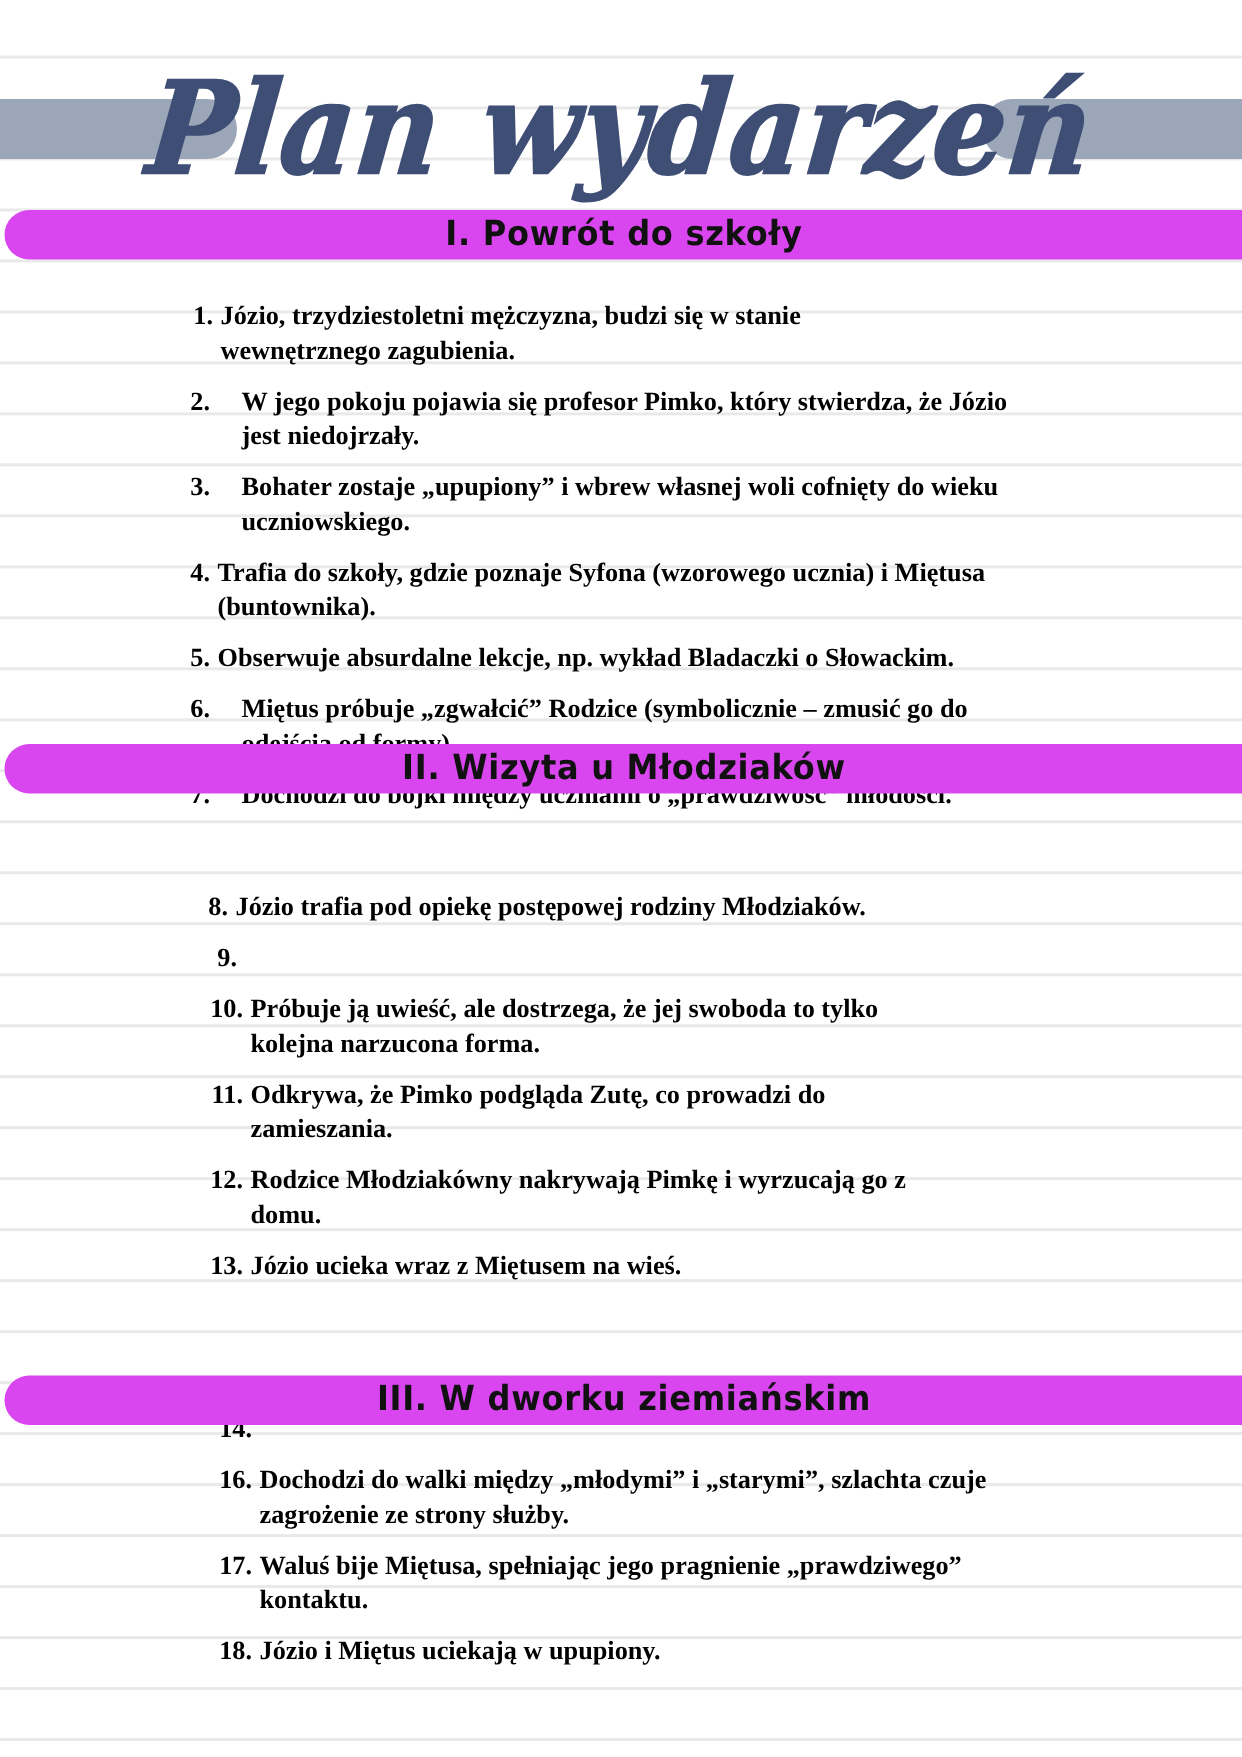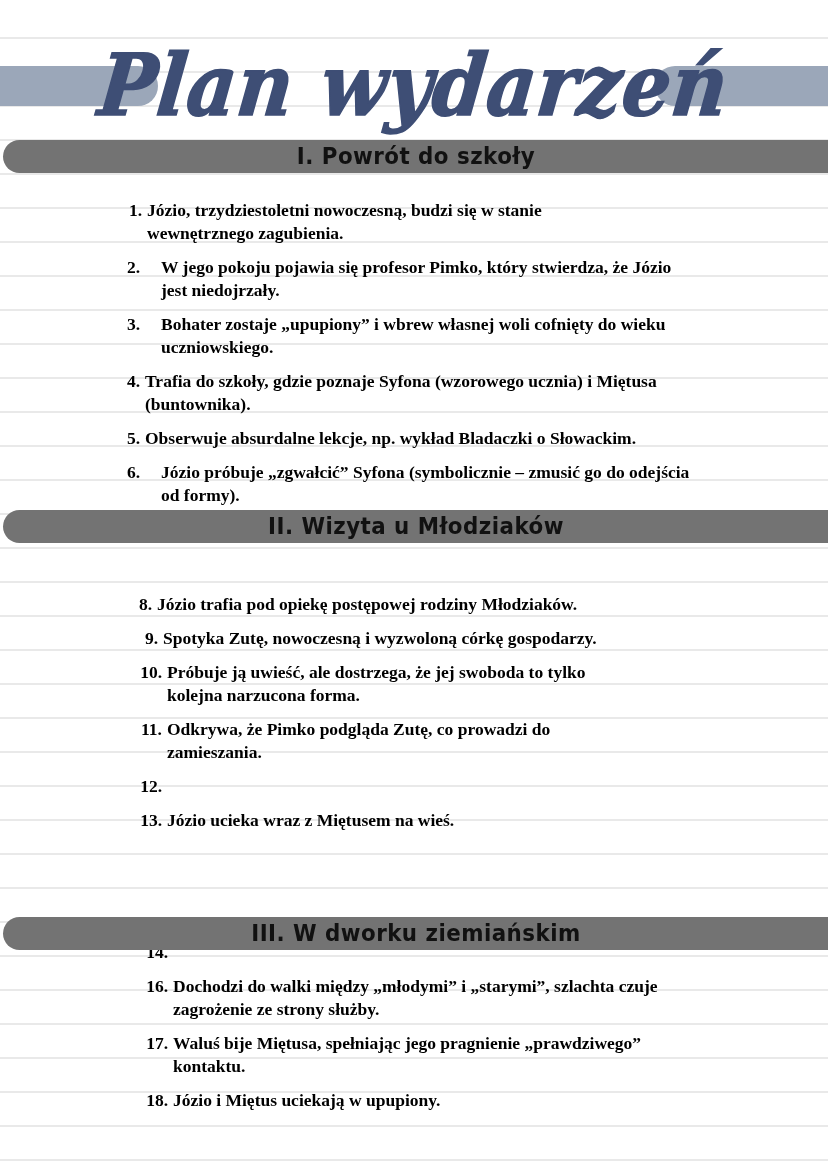--- a/index.html
+++ b/index.html
@@ -76,42 +76,42 @@
     white-space: nowrap;
     z-index: 3;
   }
 
   
   .section-banner {
     position: absolute;
     left: 3px;
     width: 825px;
     height: 33px;
-    background: #737373;
+    background: #d946ef;
     border-radius: 17px 0 0 17px;
     z-index: 2;
   }
   .section-banner .section-label {
     display: block;
     text-align: center;
     width: 700px;
     margin: 0 auto;
     font-family: "DejaVu Sans", sans-serif;
     font-weight: 700;
     font-size: 23px;
     line-height: 33px;
     letter-spacing: 0.5px;
     color: #111111;
     transform: scaleX(0.93);
     white-space: nowrap;
     overflow: hidden;
   }
 
   #banner-1 { top: 140px; }
-  #banner-2 { top: 510px; }
+  #banner-2 { top: 496px; }
   #banner-3 { top: 917px; }
 
   
   .list-group {
     position: absolute;
     left: 0;
     width: 828px;
     z-index: 1;
   }
   #list-1 { top: 199px; }
@@ -172,71 +172,71 @@
     <div class="title-script">Plan wydarzeń</div>
   </div>
 
   <div class="section-banner" id="banner-1">
     <span class="section-label">I. Powrót do szkoły</span>
   </div>
 
   <div class="list-group" id="list-1">
     <div class="list-item ind-a">
       <span class="li-num">1.</span>
-      <span class="li-text">Józio, trzydziestoletni nowoczesną, budzi się w stanie wewnętrznego zagubienia.</span>
+      <span class="li-text">Józio, trzydziestoletni mężczyzna, budzi się w stanie wewnętrznego zagubienia.</span>
     </div>
     <div class="list-item ind-b">
       <span class="li-num">2.</span>
       <span class="li-text">W jego pokoju pojawia się profesor Pimko, który stwierdza, że Józio jest niedojrzały.</span>
     </div>
     <div class="list-item ind-b">
       <span class="li-num">3.</span>
       <span class="li-text">Bohater zostaje „upupiony” i wbrew własnej woli cofnięty do wieku uczniowskiego.</span>
     </div>
     <div class="list-item ind-c">
       <span class="li-num">4.</span>
       <span class="li-text">Trafia do szkoły, gdzie poznaje Syfona (wzorowego ucznia) i Miętusa (buntownika).</span>
     </div>
     <div class="list-item ind-c">
       <span class="li-num">5.</span>
       <span class="li-text">Obserwuje absurdalne lekcje, np. wykład Bladaczki o Słowackim.</span>
     </div>
     <div class="list-item ind-b">
       <span class="li-num">6.</span>
-      <span class="li-text">Józio próbuje „zgwałcić” Syfona (symbolicznie – zmusić go do odejścia od formy).</span>
+      <span class="li-text">Miętus próbuje „zgwałcić” Rodzice (symbolicznie – zmusić go do odejścia od formy).</span>
     </div>
     <div class="list-item ind-b">
       <span class="li-num">7.</span>
       <span class="li-text">Dochodzi do bójki między uczniami o „prawdziwość” młodości.</span>
     </div>
   </div>
 
   <div class="section-banner" id="banner-2">
     <span class="section-label">II. Wizyta u Młodziaków</span>
   </div>
 
   <div class="list-group" id="list-2">
     <div class="list-item ind-d">
       <span class="li-num">8.</span>
       <span class="li-text">Józio trafia pod opiekę postępowej rodziny Młodziaków.</span>
     </div>
     <div class="list-item ind-e">
       <span class="li-num">9.</span>
-      <span class="li-text">Spotyka Zutę, nowoczesną i wyzwoloną córkę gospodarzy.</span>
     </div>
     <div class="list-item ind-f">
       <span class="li-num">10.</span>
       <span class="li-text">Próbuje ją uwieść, ale dostrzega, że jej swoboda to tylko kolejna narzucona forma.</span>
     </div>
     <div class="list-item ind-f">
       <span class="li-num">11.</span>
       <span class="li-text">Odkrywa, że Pimko podgląda Zutę, co prowadzi do zamieszania.</span>
     </div>
     <div class="list-item ind-f">
       <span class="li-num">12.</span>
+      <span class="li-text">Rodzice Młodziakówny nakrywają Pimkę i wyrzucają go z domu.</span>
     </div>
     <div class="list-item ind-f">
       <span class="li-num">13.</span>
       <span class="li-text">Józio ucieka wraz z Miętusem na wieś.</span>
     </div>
   </div>
 
   <div class="section-banner" id="banner-3">
     <span class="section-label">III. W dworku ziemiańskim</span>
   </div>

